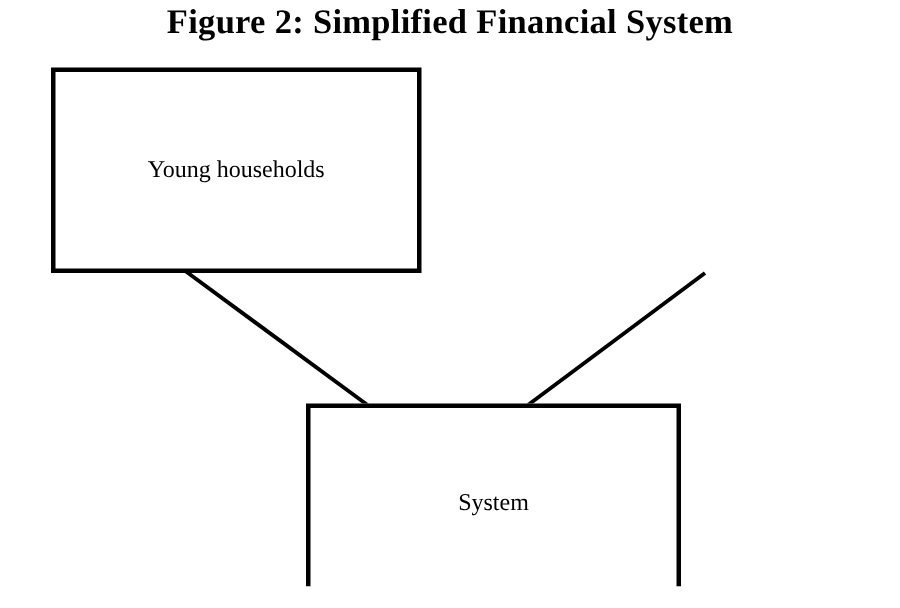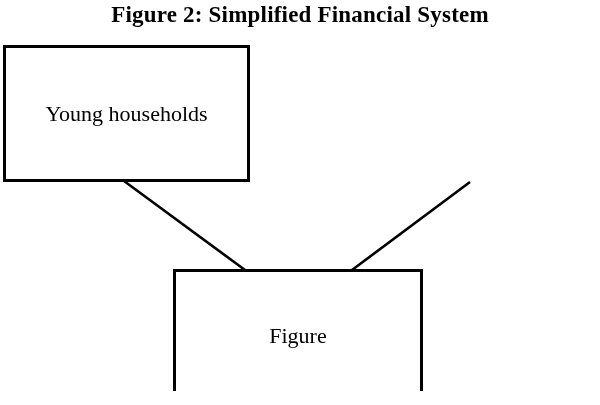--- a/index.html
+++ b/index.html
@@ -35,21 +35,22 @@
     height: 405px;
   }
   .node-box {
     position: absolute;
     box-sizing: border-box;
     border: 3px solid #000000;
     background: #ffffff;
     display: flex;
     align-items: center;
     justify-content: center;
-    font-size: 22px;
+    font-size: 16px;
+    margin-left: 31px;
   }
   .node-young {
     left: 3px;
     top: 45px;
     width: 247px;
     height: 137px;
   }
   .node-old {
     left: 349px;
     top: 47px;
@@ -77,16 +78,16 @@
     <line x1="124" y1="181" x2="245" y2="270" stroke="#000000" stroke-width="2.6"></line>
     <line x1="470" y1="182" x2="352" y2="270" stroke="#000000" stroke-width="2.6"></line>
   </svg>
 
   <div class="node-box node-young">
     <span class="node-label">Young households</span>
   </div>
 
 
   <div class="node-box node-banks">
-    <span class="node-label">Figure</span>
+    <span class="node-label">System</span>
   </div>
 
 </div>
 
 </body></html>

